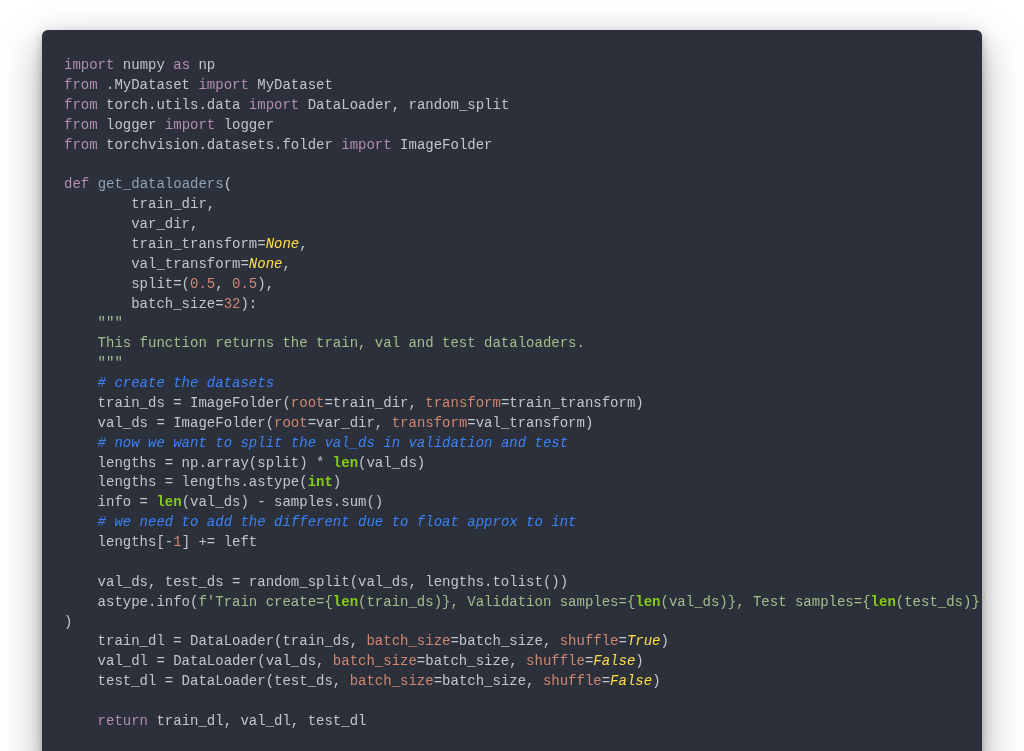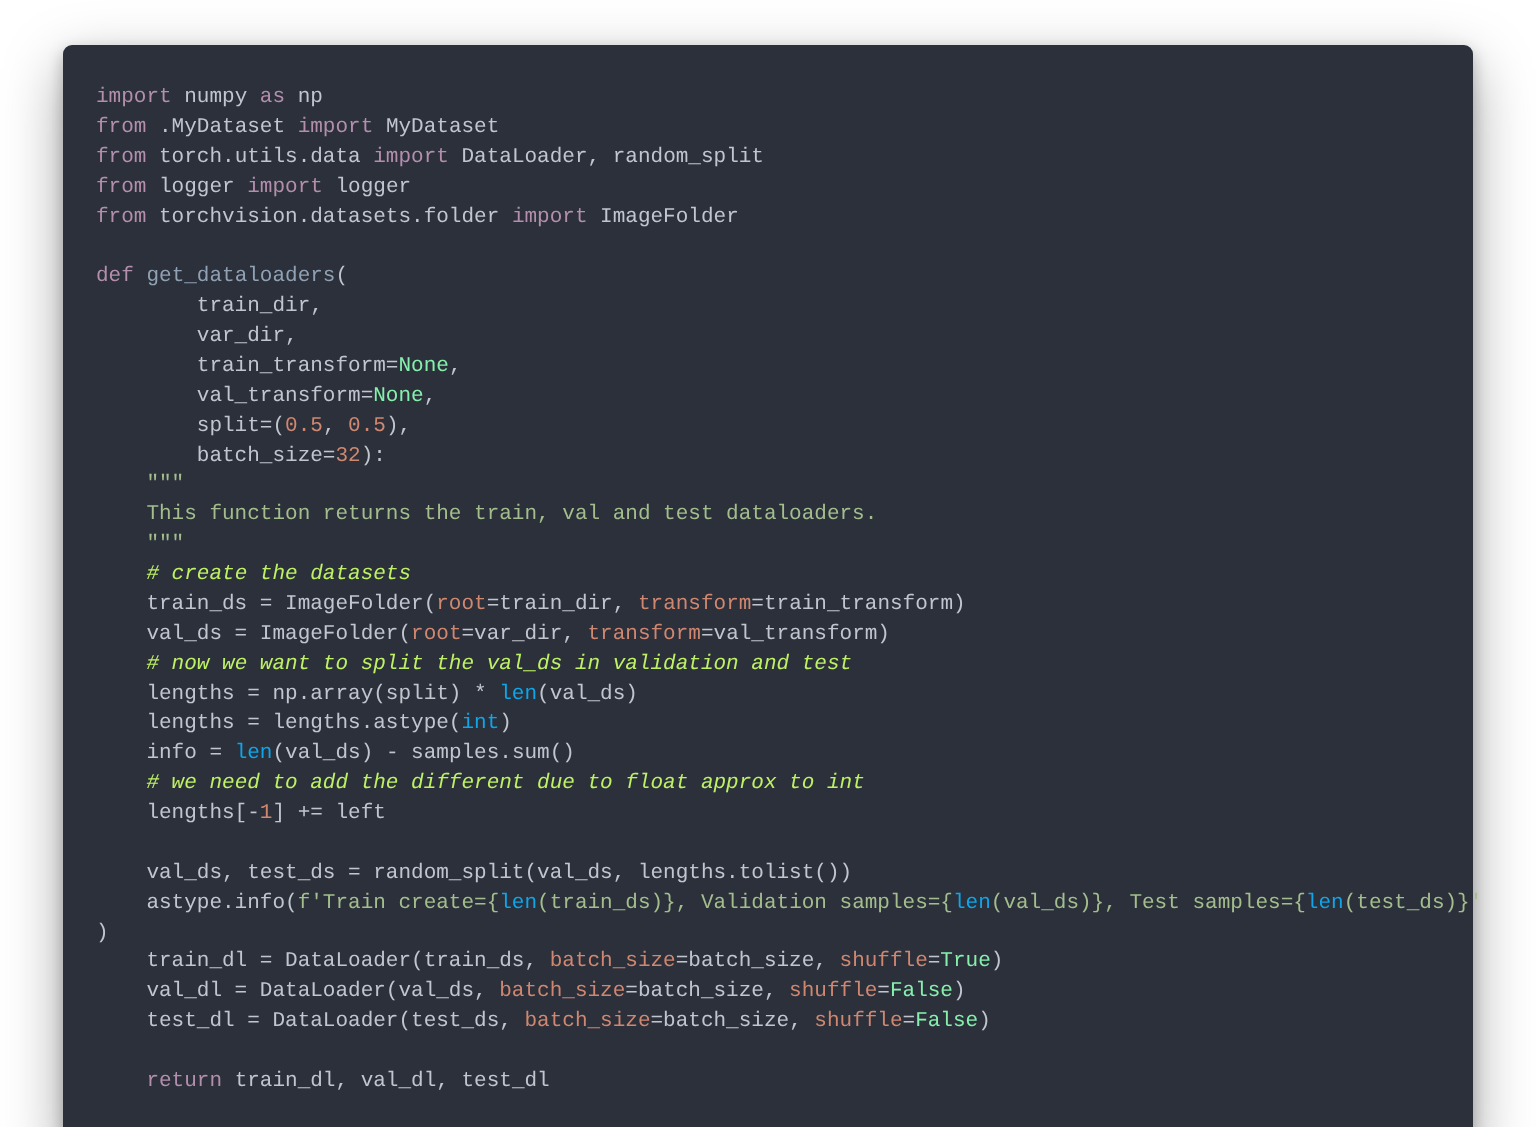--- a/index.html
+++ b/index.html
@@ -19,27 +19,27 @@
   }
   pre.code {
     margin: 0;
     font-size: 14px;
     line-height: 1.42;
     color: #c0c5ce;
     white-space: pre;
     font-family: inherit;
   }
   .tok-keyword  { color: #b48ead; }  
-  .tok-builtin  { color: #0ea5e9; }  
+  .tok-builtin  { color: #84cc16; font-weight: bold; }  
   .tok-funcname { color: #8fa1b3; text-align: center; }  
   .tok-number   { color: #d08770; }
   .tok-param    { color: #d08770; }  
-  .tok-const    { color: #86efac; }  
+  .tok-const    { color: #fde047; font-style: italic; }  
   .tok-string   { color: #a3be8c; }
-  .tok-comment  { color: #bef264; font-style: italic; }
+  .tok-comment  { color: #3b82f6; font-style: italic; }
   .tok-plain    { color: #c0c5ce; }
 </style>
 </head>
 <body>
 
 <div class="frame">
   <pre class="code" id="code-block"><span class="tok-keyword">import</span><span class="tok-plain"> numpy </span><span class="tok-keyword">as</span><span class="tok-plain"> np</span>
 <span class="tok-keyword">from</span><span class="tok-plain"> .MyDataset </span><span class="tok-keyword">import</span><span class="tok-plain"> MyDataset</span>
 <span class="tok-keyword">from</span><span class="tok-plain"> torch.utils.data </span><span class="tok-keyword">import</span><span class="tok-plain"> DataLoader, random_split</span>
 <span class="tok-keyword">from</span><span class="tok-plain"> logger </span><span class="tok-keyword">import</span><span class="tok-plain"> logger</span>

